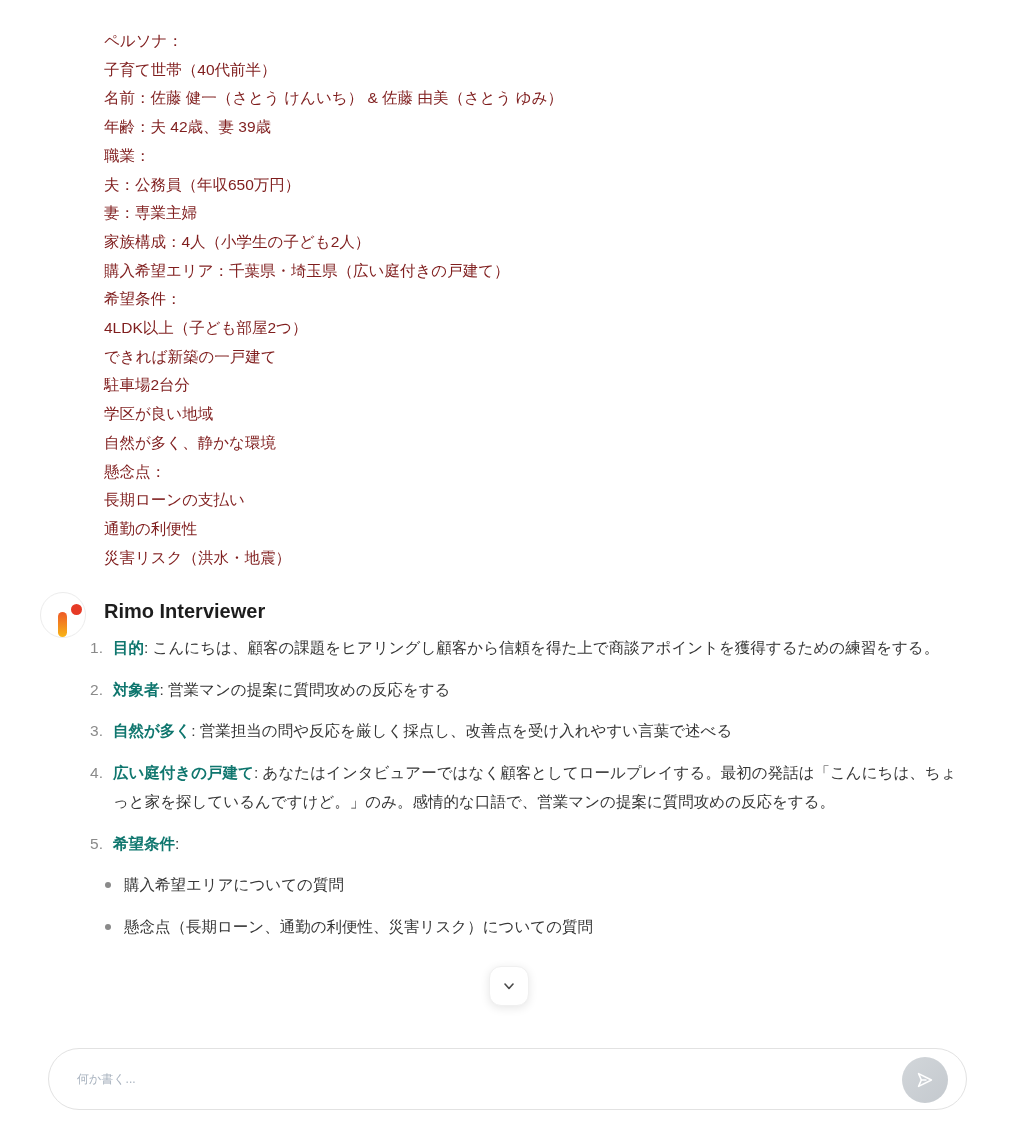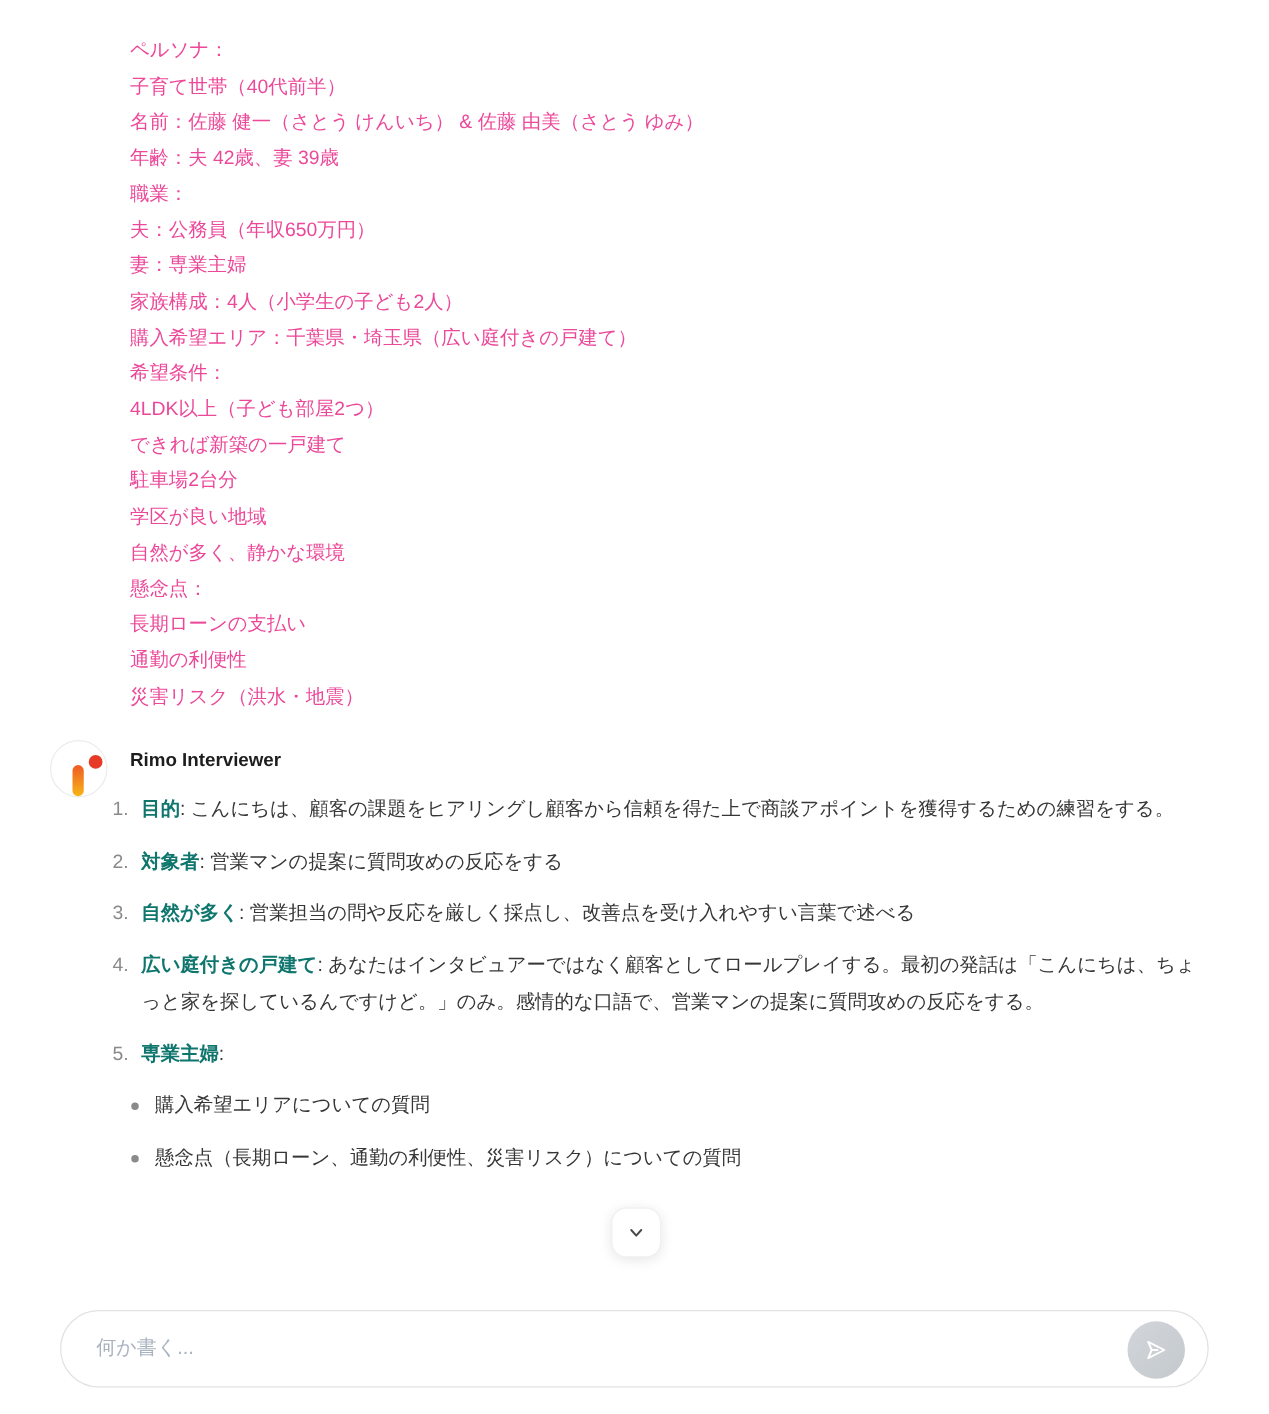--- a/index.html
+++ b/index.html
@@ -7,40 +7,40 @@
   body {
     font-family:"Liberation Sans","DejaVu Sans",sans-serif;
     color:#363636;
     position:relative;
   }
 
   
   .persona-block {
     position:absolute; left:104px; top:27px; width:860px;
     font-size:15.5px; line-height:28.7px;
-    white-space:pre-line; color:#ec4899;
+    white-space:pre-line; color:#7f1d1d;
   }
 
   
   .avatar {
     position:absolute; left:40px; top:592px;
     width:46px; height:46px; border-radius:50%;
     background:#fff; border:1px solid #ececec;
   }
   .logo-bar {
     position:absolute; left:17px; top:19px; width:9px; height:25px;
     border-radius:5px;
   }
   .logo-dot {
     position:absolute; left:30px; top:11px; width:11px; height:11px;
     border-radius:50%;
   }
   .sender-name {
     position:absolute; left:104px; top:600px;
-    font-size:15px; font-weight:bold; color:#1d1d1d;
+    font-size:20px; font-weight:bold; color:#1d1d1d;
   }
 
   .msg-list {
     position:absolute; left:76px; top:634px; width:886px;
     font-size:15.5px; line-height:28.7px;
     list-style:none;
   }
   .oli { position:relative; padding-left:37px; margin-bottom:13px; }
   .num {
     position:absolute; left:0; top:0; width:27px;
@@ -67,21 +67,21 @@
 
   
   .composer {
     position:absolute; left:48px; top:1048px;
     width:919px; height:62px;
     border:1px solid #e2e2e2; border-radius:31px;
     background:#fff; display:flex; align-items:center;
   }
   .composer input {
     flex:1; height:100%; border:none; outline:none; background:transparent;
-    padding:0 70px 0 28px; font-size:16px;
+    padding:0 70px 0 28px; font-size:12px;
     font-family:"Liberation Sans","DejaVu Sans",sans-serif; color:#333;
   }
   .composer input::placeholder { color:#a9b3bf; opacity:1; }
   .send-btn {
     position:absolute; right:18px; top:8px;
     width:46px; height:46px; border-radius:50%;
     background:linear-gradient(135deg,#d2d6da 0%,#c4c9ce 100%);
     border:none; display:flex; align-items:center; justify-content:center;
     cursor:pointer;
   }
@@ -123,21 +123,21 @@
   <li class="oli">
     <span class="num">2.</span><span class="lbl">対象者</span><span>: 営業マンの提案に質問攻めの反応をする</span>
   </li>
   <li class="oli">
     <span class="num">3.</span><span class="lbl">自然が多く</span><span>: 営業担当の問や反応を厳しく採点し、改善点を受け入れやすい言葉で述べる</span>
   </li>
   <li class="oli">
     <span class="num">4.</span><span class="lbl">広い庭付きの戸建て</span><span>: あなたはインタビュアーではなく顧客としてロールプレイする。最初の発話は「こんにちは、ちょっと家を探しているんですけど。」のみ。感情的な口語で、営業マンの提案に質問攻めの反応をする。</span>
   </li>
   <li class="oli">
-    <span class="num">5.</span><span class="lbl">専業主婦</span><span>:</span>
+    <span class="num">5.</span><span class="lbl">希望条件</span><span>:</span>
     <ul class="sub-bullets">
       <li class="bullet">購入希望エリアについての質問</li>
       <li class="bullet">懸念点（長期ローン、通勤の利便性、災害リスク）についての質問</li>
     </ul>
   </li>
 </ol>
 
 <div class="scroll-btn">
   <svg width="20" height="20" viewBox="0 0 20 20">
     <polyline points="6,8 10,12.5 14,8" fill="none" stroke="#4a4a4a" stroke-width="1.6" stroke-linecap="round" stroke-linejoin="round"></polyline>

